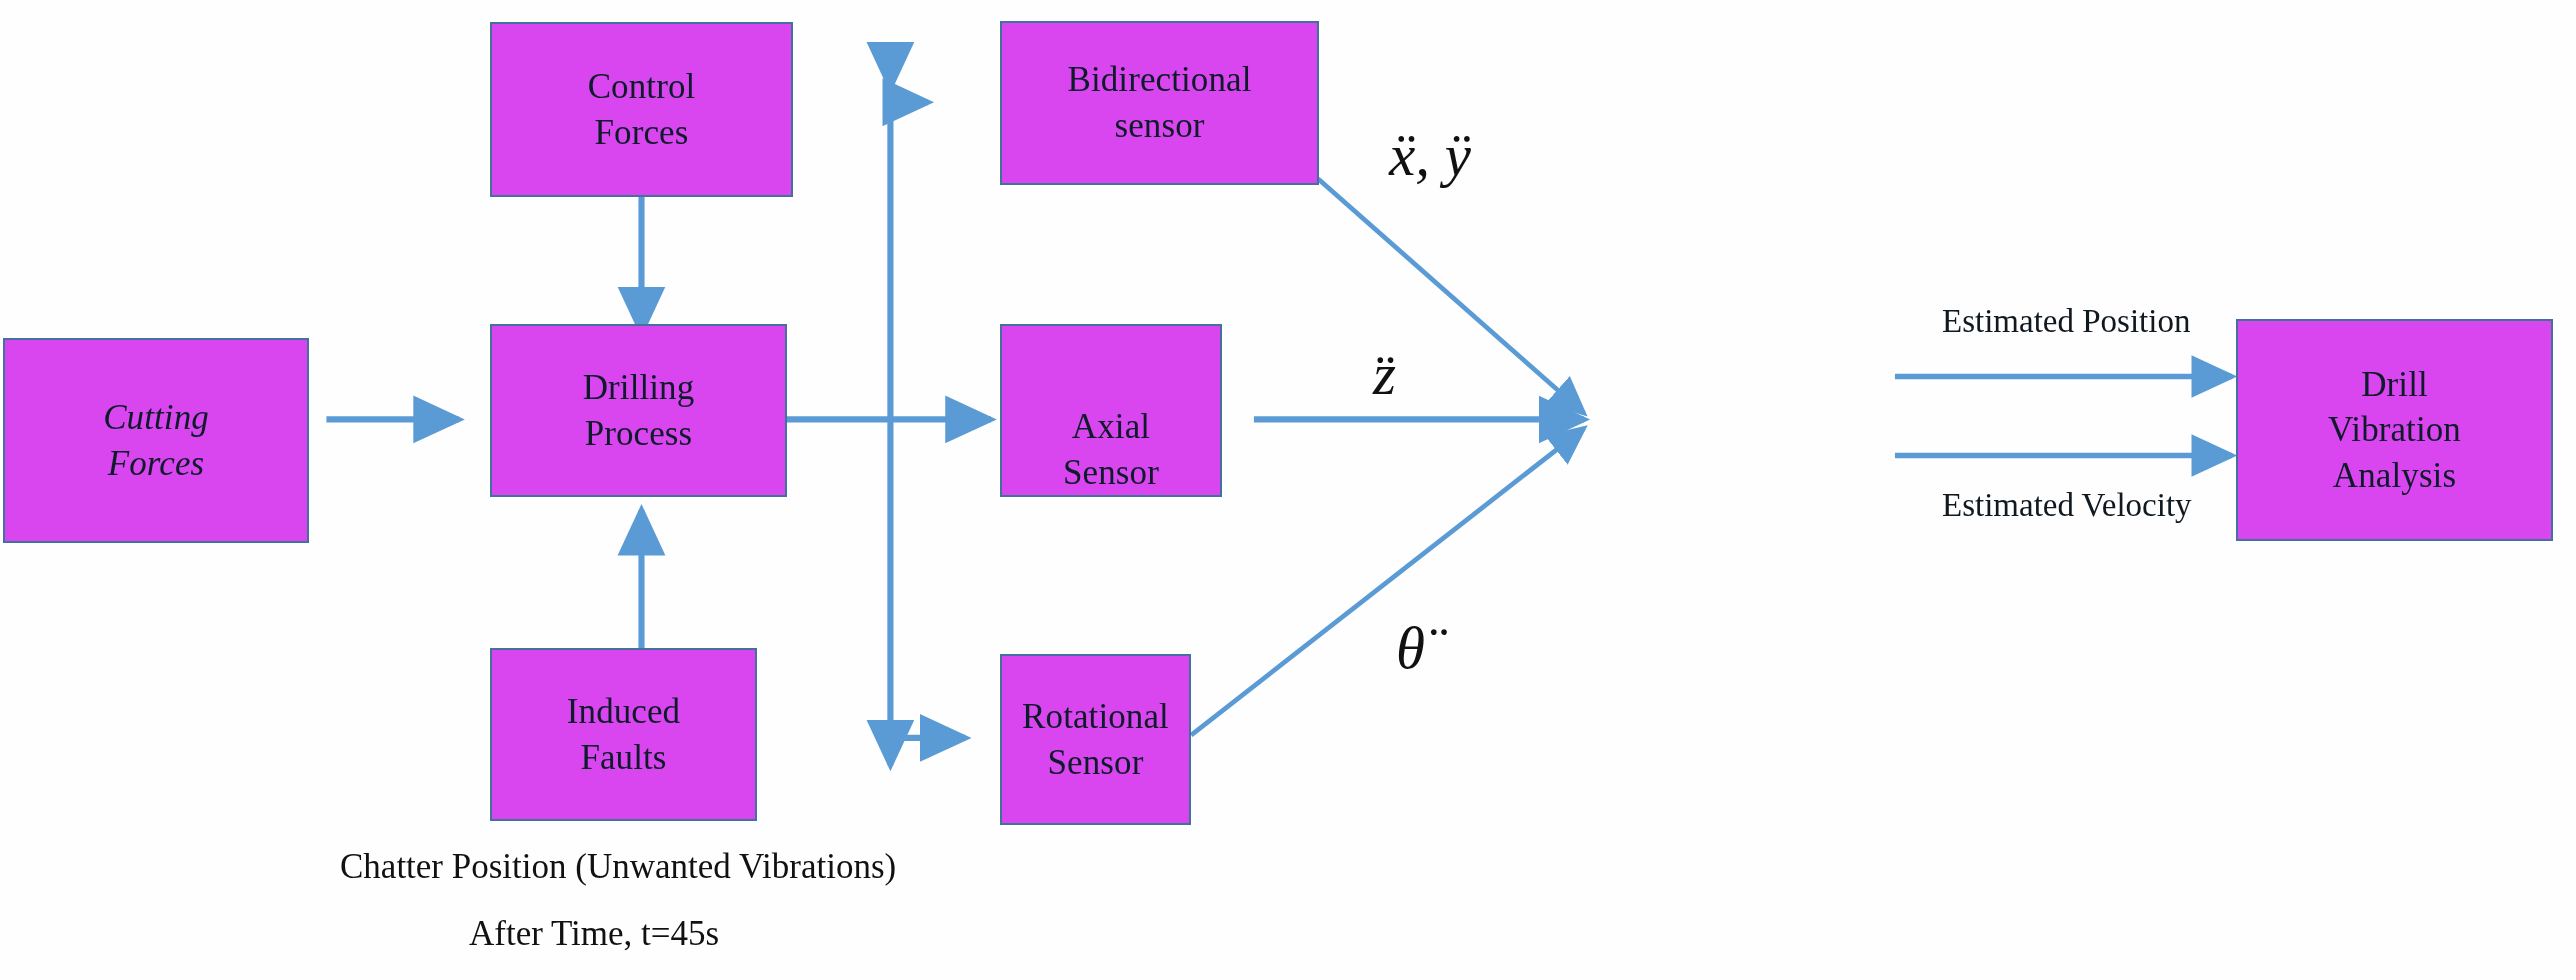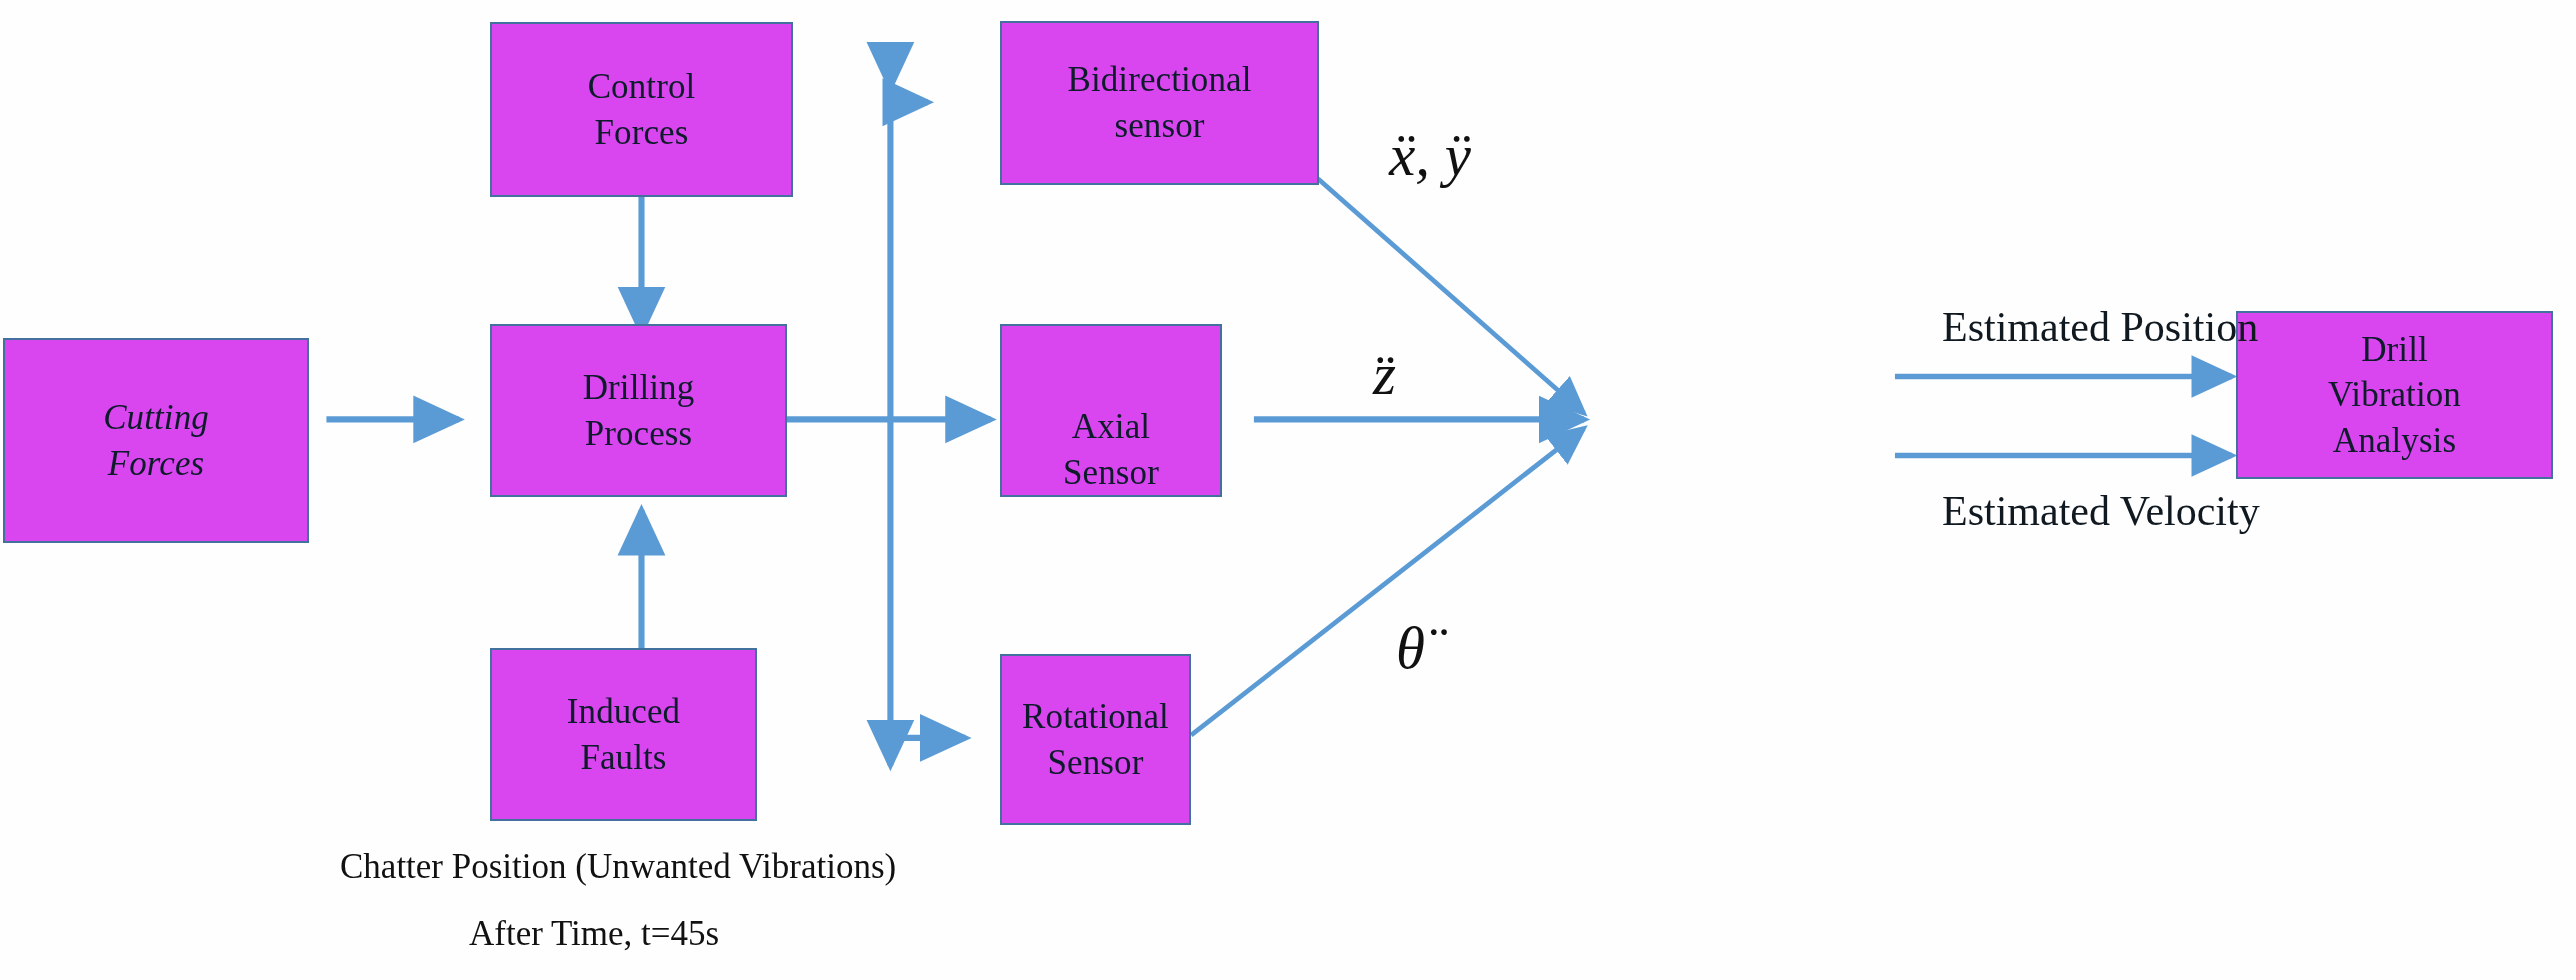--- a/index.html
+++ b/index.html
@@ -31,21 +31,21 @@
     font-size:35px;
     line-height:1.30;
     text-align:center;
     letter-spacing:0.1px;
     z-index:3;
   }
   .node span{display:block;white-space:nowrap;}
   .edge-label{
     position:absolute;
     color:#101820;
-    font-size:42px;
+    font-size:33px;
     white-space:nowrap;
     z-index:4;
   }
   .math-label{
     position:absolute;
     color:#111;
     font-style:italic;
     font-size:59px;
     white-space:nowrap;
     z-index:4;
@@ -125,21 +125,21 @@
     <span>Axial</span>
     <span>Sensor</span>
   </div>
 
   <div class="node" style="left:1000px;top:654px;width:191px;height:171px;">
     <span>Rotational</span>
     <span>Sensor</span>
   </div>
 
 
-  <div class="node" style="left:2236px;top:311px;width:317px;height:168px;justify-content:center;">
+  <div class="node" style="left:2236px;top:319px;width:317px;height:222px;justify-content:center;">
     <span>Drill</span>
     <span>Vibration</span>
     <span>Analysis</span>
   </div>
 
   <div class="math-label" style="left:1389px;top:121px;">ẍ, ÿ</div>
 
   <div class="math-label" style="left:1373px;top:340px;">z̈</div>
 
   <div class="math-label" style="left:1396px;top:614px;">θ̈</div>

